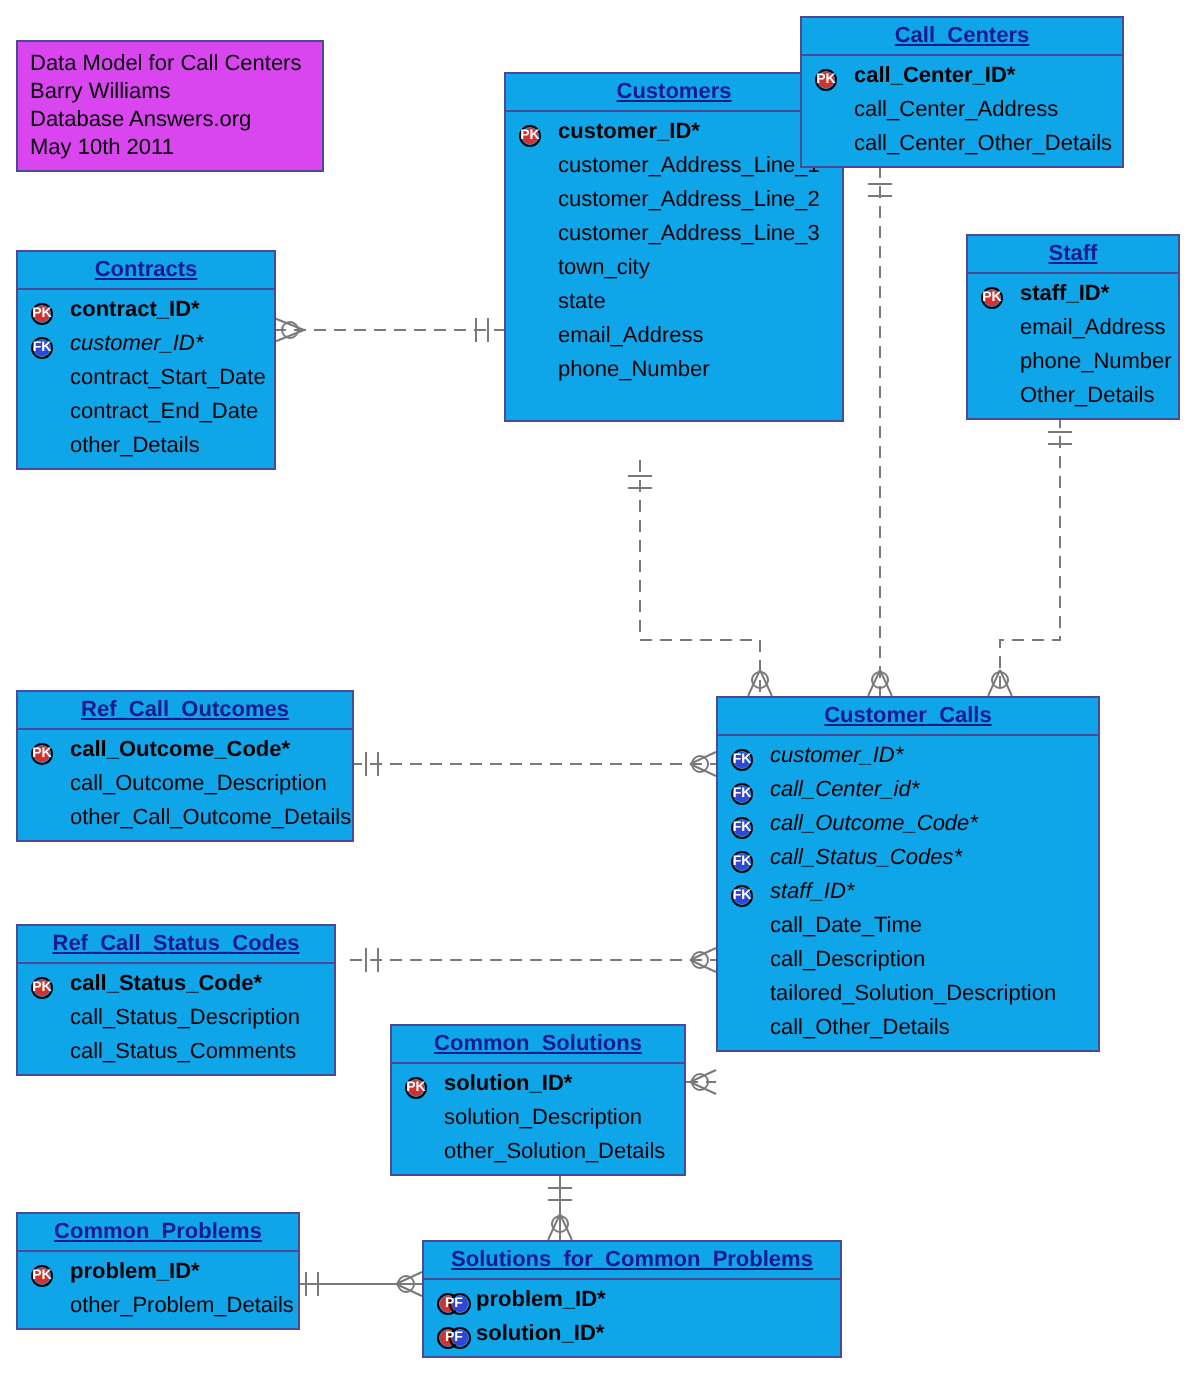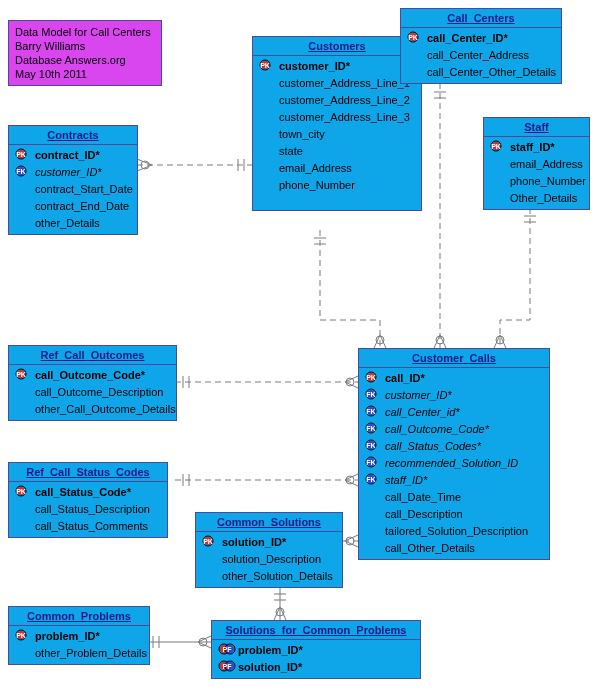--- a/index.html
+++ b/index.html
@@ -1,20 +1,20 @@
 <!DOCTYPE html>
 <html><head>
 <meta charset="utf-8">
 <style>
 html,body{margin:0;padding:0;font-family:Arial,Helvetica,sans-serif;font-size:11px;color:#000;background:#fff}
 .canvas{position:relative;width:597px;height:690px}
 .entity{position:absolute;background:#0ea5e9;border:1px solid #4A4A99}
 .entity .title{text-align:center;font-weight:bold;color:#1A1A8A;text-decoration:underline;padding:3px 6px;border-bottom:1px solid #4A4A99}
 .entity .attrs{padding:2px 0}
-.entity .row{display:flex;align-items:flex-start;padding:1px 6px;line-height:15px}
+.entity .row{display:flex;align-items:flex-end;padding:1px 6px;line-height:15px}
 .entity .row .ic{width:16px;height:12px;margin-right:4px;display:inline-block;flex-shrink:0}
 .entity .row .nm{white-space:nowrap}
 .key{font-weight:bold}
 .fkname{font-style:italic}
 .note{position:absolute;border:1px solid #4A4A99;background:#d946ef;padding:4px 6px;line-height:14px;color:#000}
 svg.lines{position:absolute;left:0;top:0;width:597px;height:690px;pointer-events:none}
 .pk{fill:#D62F2F}
 .fk{fill:#2F46D6}
 .ring{fill:none;stroke:#000;stroke-width:1}
 .txt{fill:#fff;font-size:7px;font-weight:bold;text-anchor:middle;dominant-baseline:central}
@@ -249,28 +249,20 @@
         </div>
       </div>
 </div>
 
 <div class="entity" style="left:358px;top:348px;width:190px">
   <div class="title">Customer_Calls</div>
   <div class="attrs">
         <div class="row">
           <span class="ic"><svg width="16" height="12">
               <circle class="ring" cx="6" cy="6" r="5"></circle>
-              <circle class="pk" cx="6" cy="6" r="4"></circle>
-              <text class="txt" x="6" y="6">PK</text>
-            </svg></span>
-          <span class="nm key">call_ID*</span>
-        </div>
-        <div class="row">
-          <span class="ic"><svg width="16" height="12">
-              <circle class="ring" cx="6" cy="6" r="5"></circle>
               <circle class="fk" cx="6" cy="6" r="4"></circle>
               <text class="txt" x="6" y="6">FK</text>
             </svg></span>
           <span class="nm fkname">customer_ID*</span>
         </div>
         <div class="row">
           <span class="ic"><svg width="16" height="12">
               <circle class="ring" cx="6" cy="6" r="5"></circle>
               <circle class="fk" cx="6" cy="6" r="4"></circle>
               <text class="txt" x="6" y="6">FK</text>
@@ -285,28 +277,20 @@
             </svg></span>
           <span class="nm fkname">call_Outcome_Code*</span>
         </div>
         <div class="row">
           <span class="ic"><svg width="16" height="12">
               <circle class="ring" cx="6" cy="6" r="5"></circle>
               <circle class="fk" cx="6" cy="6" r="4"></circle>
               <text class="txt" x="6" y="6">FK</text>
             </svg></span>
           <span class="nm fkname">call_Status_Codes*</span>
-        </div>
-        <div class="row">
-          <span class="ic"><svg width="16" height="12">
-              <circle class="ring" cx="6" cy="6" r="5"></circle>
-              <circle class="fk" cx="6" cy="6" r="4"></circle>
-              <text class="txt" x="6" y="6">FK</text>
-            </svg></span>
-          <span class="nm fkname">recommended_Solution_ID</span>
         </div>
         <div class="row">
           <span class="ic"><svg width="16" height="12">
               <circle class="ring" cx="6" cy="6" r="5"></circle>
               <circle class="fk" cx="6" cy="6" r="4"></circle>
               <text class="txt" x="6" y="6">FK</text>
             </svg></span>
           <span class="nm fkname">staff_ID*</span>
         </div>
         <div class="row">

